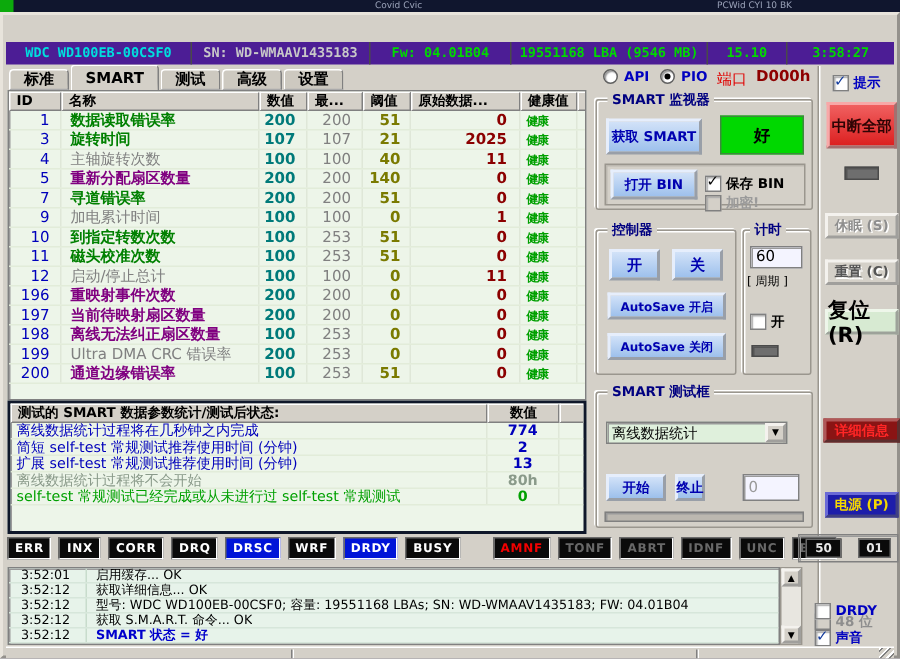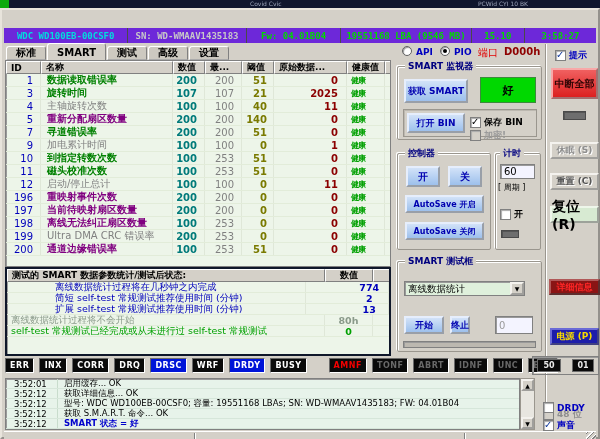--- a/index.html
+++ b/index.html
@@ -22,23 +22,23 @@
               background:linear-gradient(90deg,#0a246a 0%,#1e4390 55%,#5f8ac4 100%);
               display:flex; align-items:center; padding:0 2px; }
   .app-icon { position:relative; width:12px; height:12px; margin-right:4px; }
   .app-icon::before { content:""; position:absolute; left:4px; top:0; width:4px; height:12px; background:#18c018; }
   .app-icon::after { content:""; position:absolute; left:0; top:4px; width:12px; height:4px; background:#18c018; }
   .title-text { flex:1; color:#fff; font-size:10.5px; font-weight:bold; white-space:nowrap; overflow:hidden; }
   .tb-btn { width:16px; height:13px; margin-left:2px; background:#d4d0c8; border:1px outset #fff;
             font-size:8px; font-weight:bold; color:#000; display:flex; align-items:center; justify-content:center; }
 
   
-  .infobar { position:absolute; left:2px; top:18px; width:592px; height:15px; background:#6d28d9;
+  .infobar { position:absolute; left:2px; top:18px; width:592px; height:15px; background:#4c1d95;
              display:flex; align-items:center; font-family:"DejaVu Sans Mono",monospace;
-             font-size:9px; font-weight:bold; }
+             font-size:9px; font-weight:bold;justify-content:center; }
   .seg { height:100%; display:flex; align-items:center; justify-content:center; border-right:1px solid #4a4a4a; white-space:nowrap; overflow:hidden; }
   .seg-model{ width:21%; color:#00dede; } .seg-sn{ width:20%; color:#c8c8c8; }
   .seg-fw{ width:16%; color:#00d800; } .seg-cap{ width:22%; color:#00d800; }
   .seg-ver{ width:9%; color:#00d800; } .seg-clk{ width:12%; color:#00d800; border-right:none; }
 
   
   .tabrow { position:absolute; left:2px; top:33px; width:592px; height:17px; display:flex; align-items:flex-end; padding-left:2px; }
   .tab { height:14px; padding:0 9px; font-size:10px; font-weight:bold; color:#000; background:#cdc9c0;
          border:1px solid; border-color:#fff #808080 #aaa #fff; border-radius:3px 3px 0 0;
          display:flex; align-items:center; margin-right:1px; }
@@ -79,21 +79,21 @@
   
   .result-table { position:absolute; left:3px; top:257px; width:386px; height:89px; background:#edf5e9;
                   border:2px solid #0f172a; box-shadow:inset 1px 1px 0 #9a9a9a; overflow:hidden; }
   .rhead { display:flex; height:13px; background:#d4d0c8; font-size:9px; font-weight:bold; }
   .rth { border-right:1px solid #808080; border-bottom:1px solid #808080; border-top:1px solid #fff; border-left:1px solid #fff;
          display:flex; align-items:center; padding-left:4px; white-space:nowrap; overflow:hidden; }
   .rw-text{ width:318px; } .rw-val{ width:48px; justify-content:center; padding-left:0; } .rw-fill{ flex:1; border-right:none; }
   .rrow { display:flex; height:11px; font-size:9.5px; align-items:center; border-bottom:1px solid #e2ecd9; }
   .rr-text { width:318px; padding-left:4px; white-space:nowrap; overflow:hidden; border-right:1px solid #dfe7d8; height:100%; display:flex; align-items:center;}
   .rr-val { width:48px; text-align:center; font-weight:bold; border-right:1px solid #dfe7d8; height:100%; display:flex; align-items:center; justify-content:center;}
-  .r-blue { color:#0000bb;margin-left:44px; } .r-gray { color:#8a9a8a; } .r-green { color:#00a000; }
+  .r-blue { color:#0000bb; } .r-gray { color:#8a9a8a; } .r-green { color:#00a000; }
 
   
   .group { position:absolute; border:1px solid #9a968e; box-shadow:1px 1px 0 #fff inset, -1px -1px 0 #fff; border-radius:2px; }
   .group-label { position:absolute; top:-7px; left:7px; background:#d4d0c8; padding:0 3px; font-size:9px; font-weight:bold; color:#000080; white-space:nowrap; }
   .btn-blue { position:absolute; background:linear-gradient(#d2e2f8,#9dc0ec); border:2px outset #e6eefc;
               color:#0000b0; font-weight:bold; font-size:9px; display:flex; align-items:center; justify-content:center; white-space:nowrap; cursor:default;text-align:center; }
   .btn-gray { position:absolute; background:#d4d0c8; border:2px outset #f4f2ee; font-size:9px; font-weight:bold;
               display:flex; align-items:center; justify-content:center; white-space:nowrap; }
   .status-good { position:absolute; background:#00d800; border:1px solid #3c8a3c; color:#000;
                  font-size:11px; font-weight:bold; display:flex; align-items:center; justify-content:center; }

